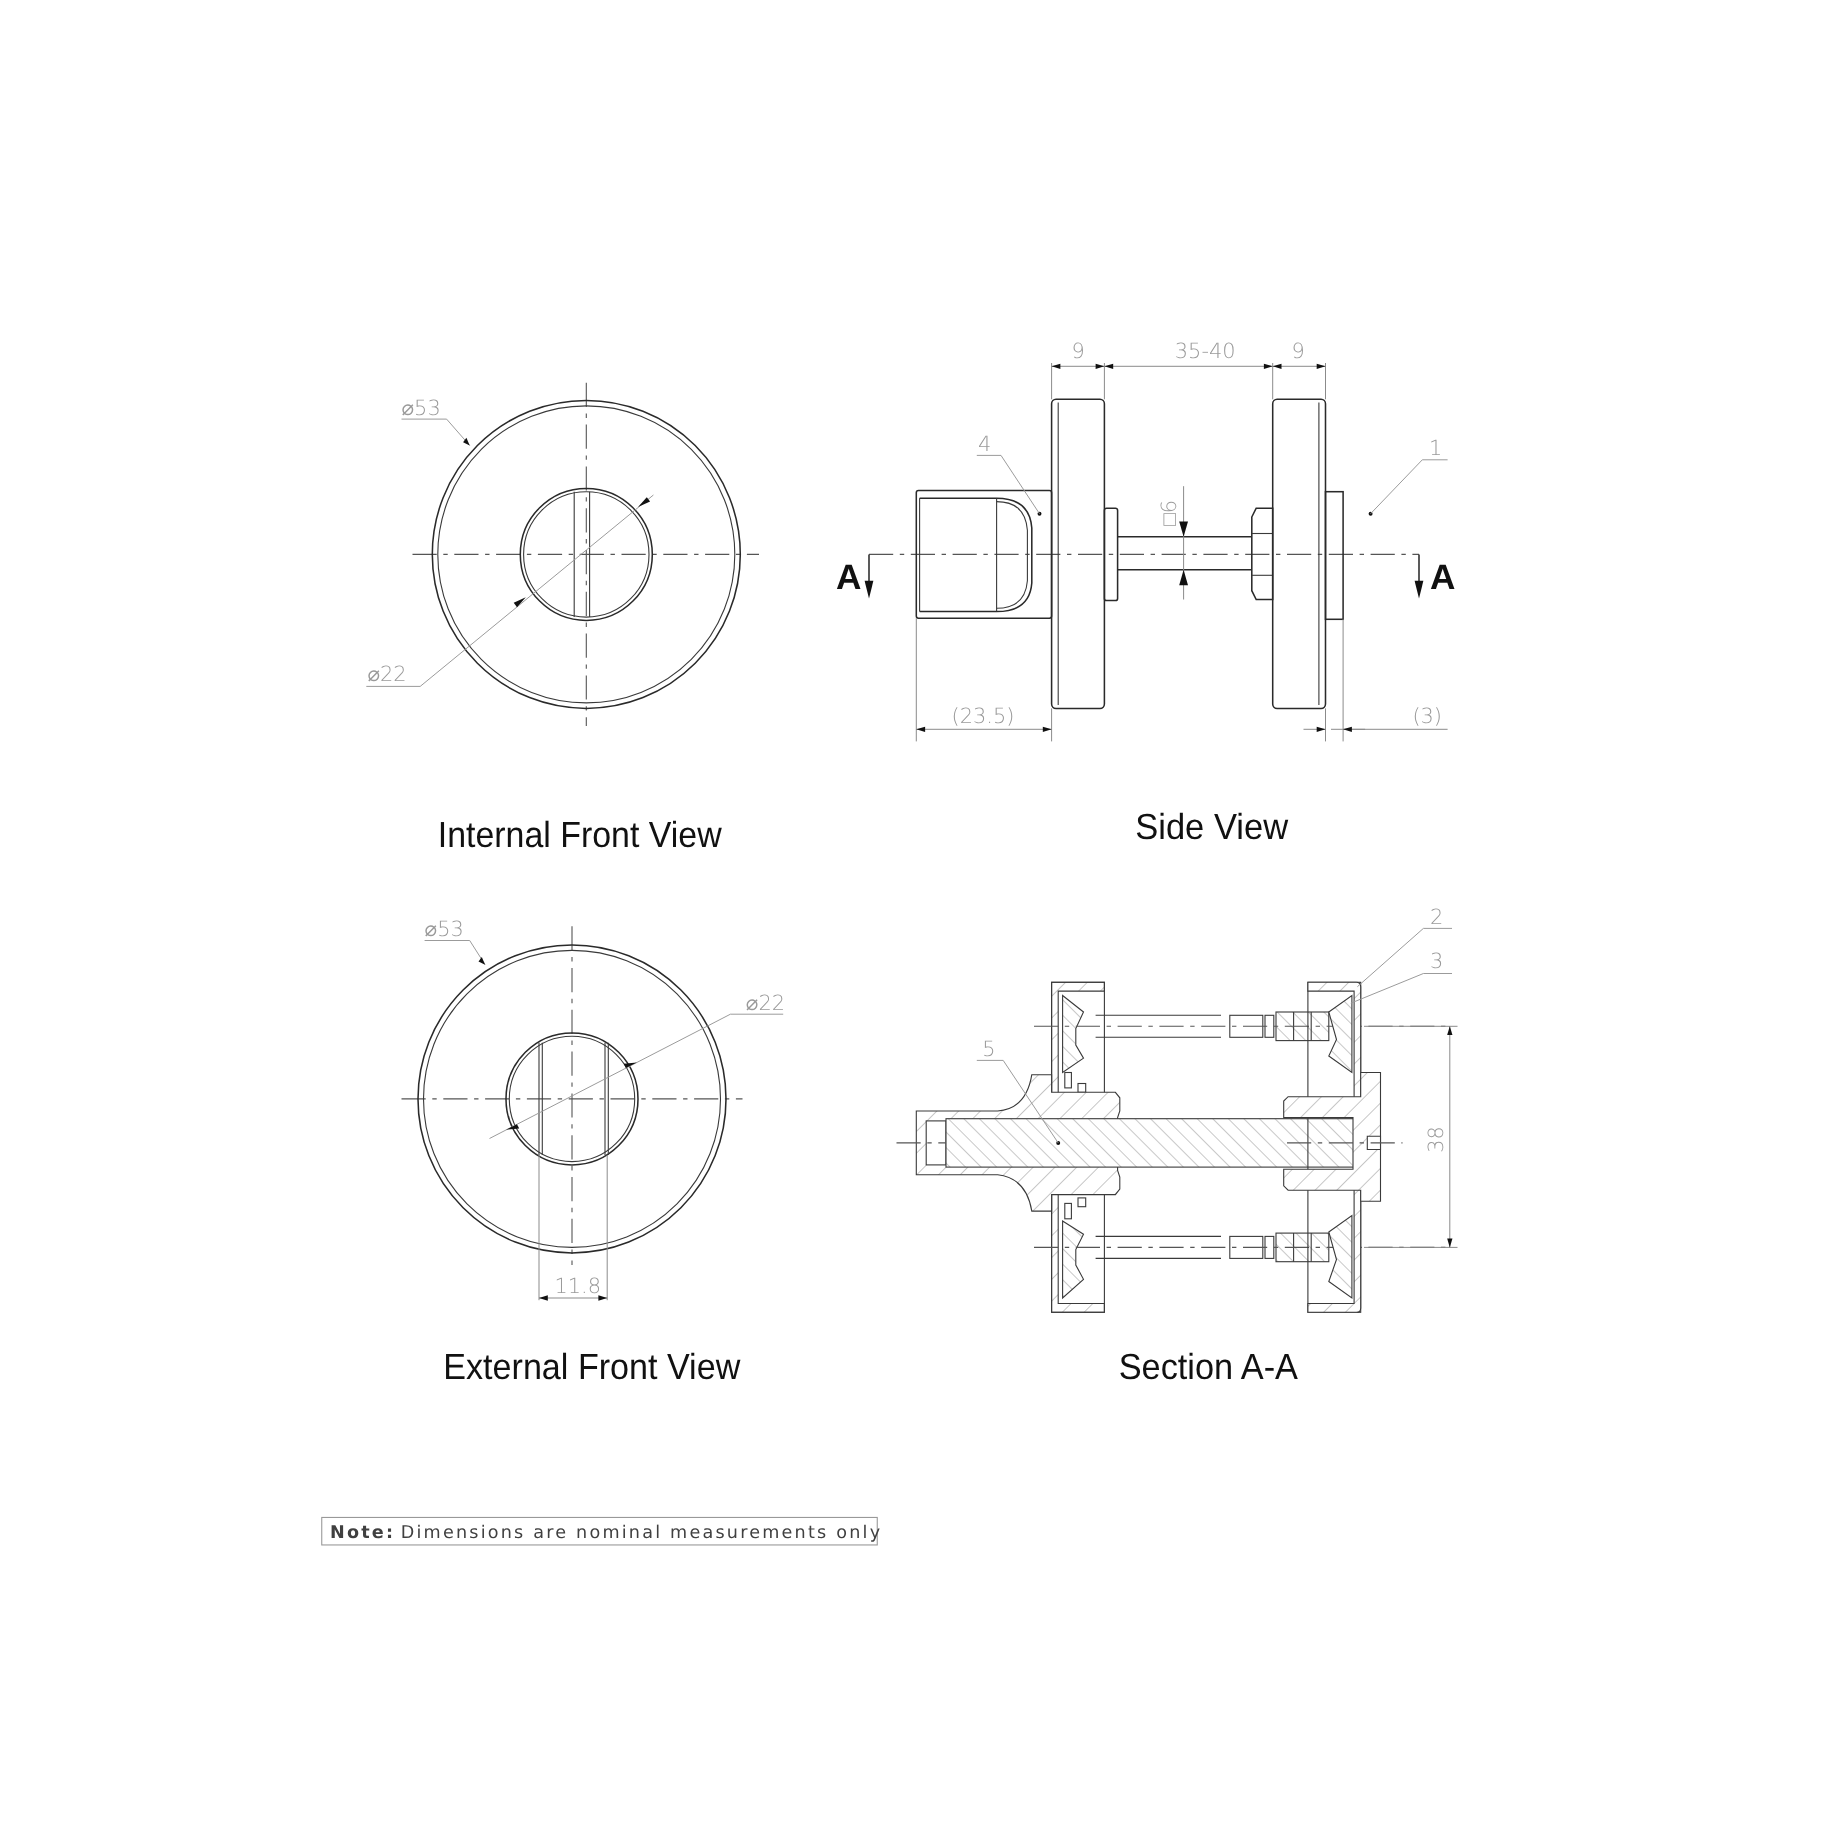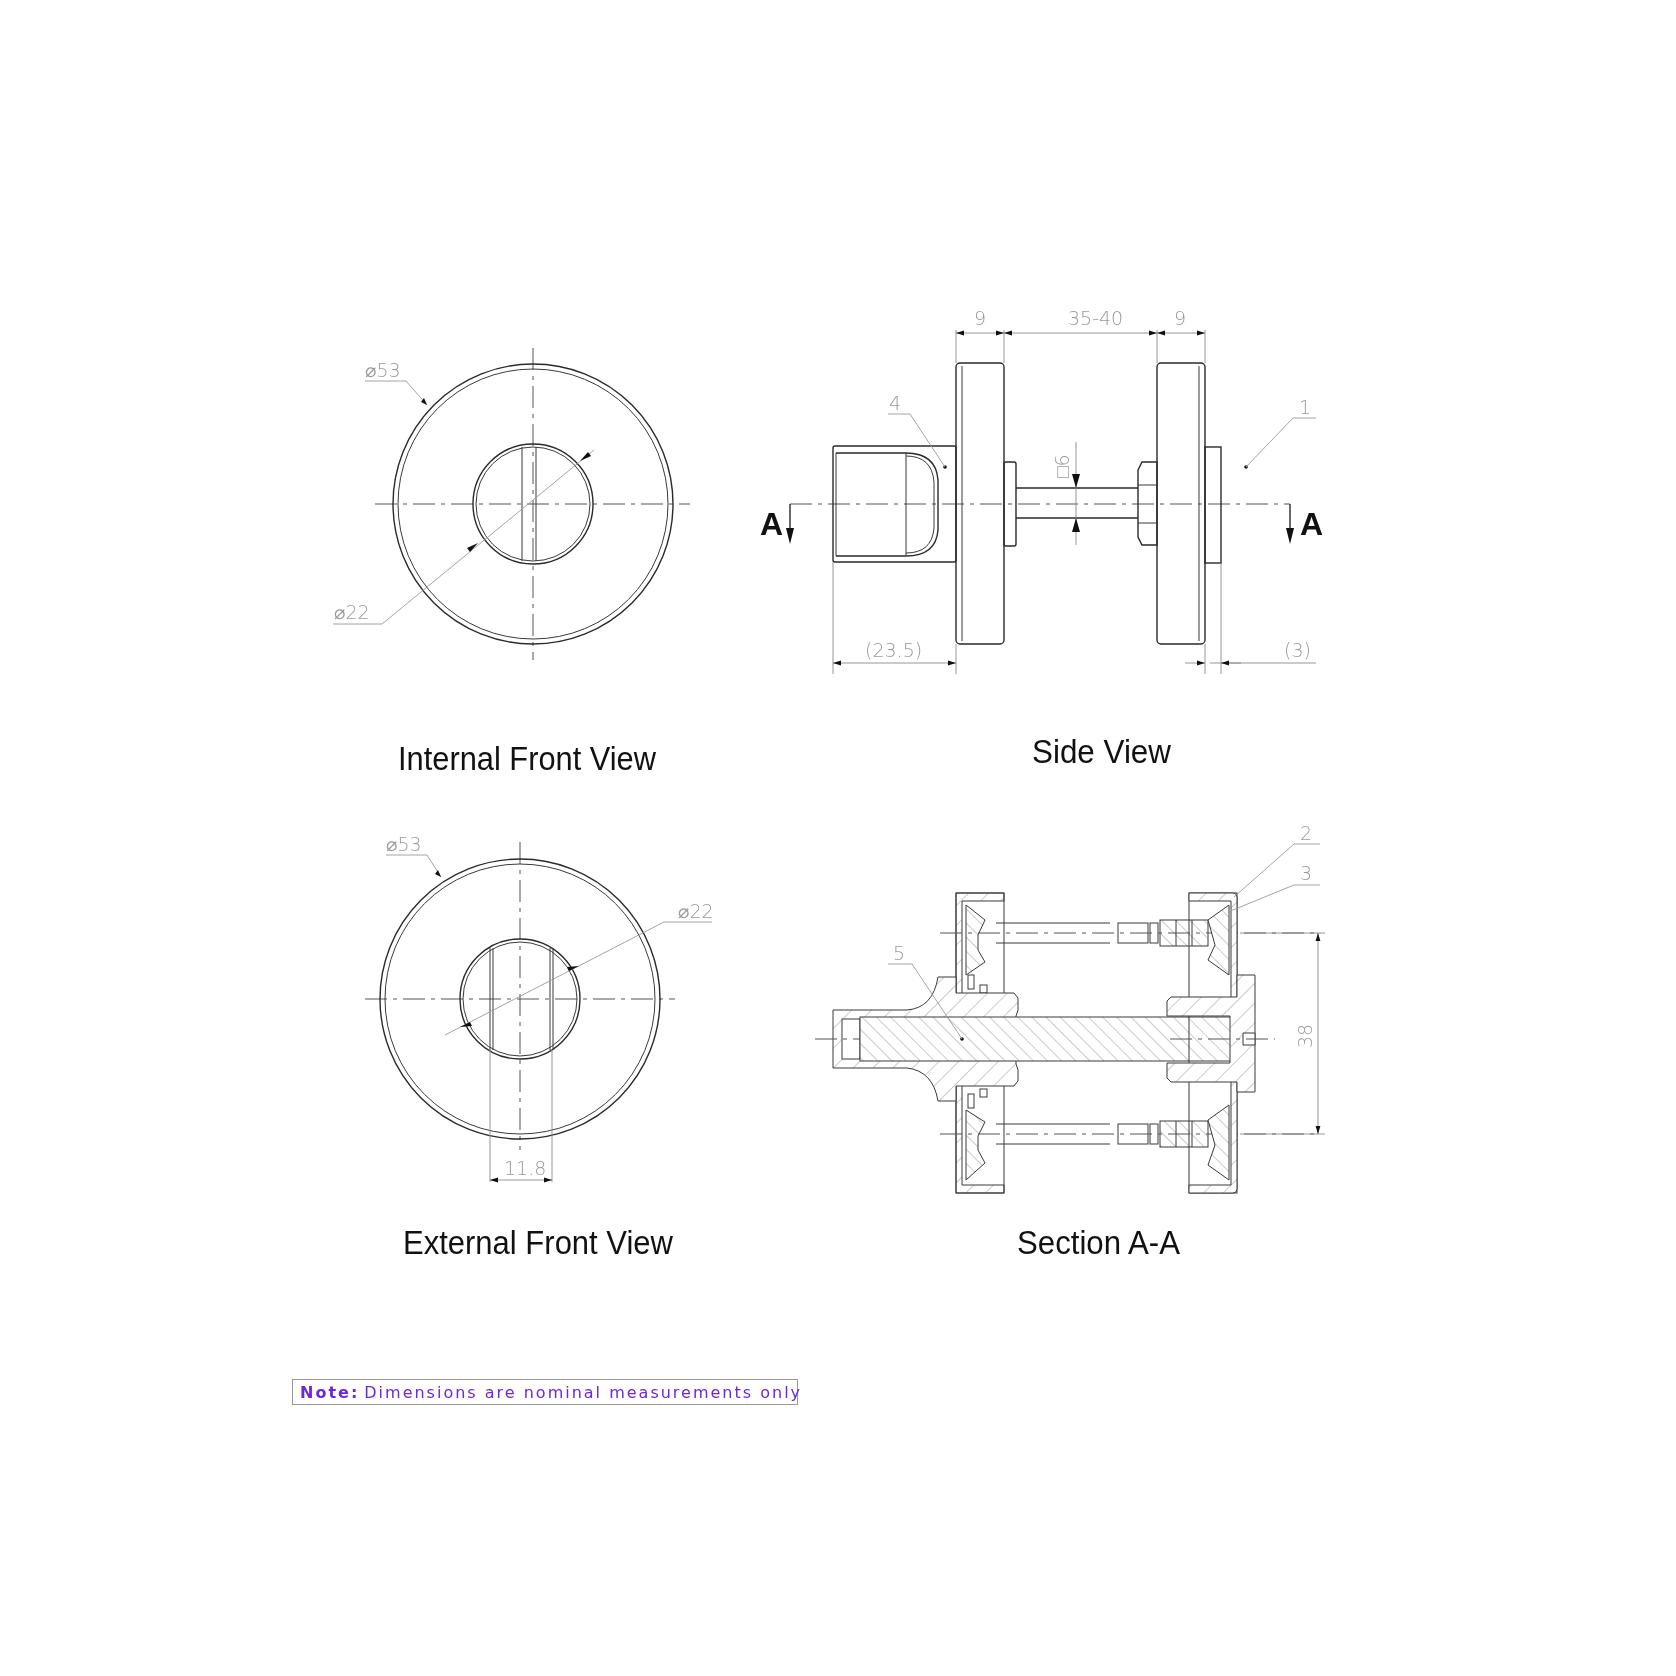--- a/index.html
+++ b/index.html
@@ -9,21 +9,21 @@
     .olt { fill: none; stroke: #3a3a3a; stroke-width: 1; }
     .cl { fill: none; stroke: #555; stroke-width: 1; stroke-dasharray: 22 6 4 6; }
     .dim { fill: none; stroke: #8a8a8a; stroke-width: 0.9; }
     .lead { fill: none; stroke: #9a9a9a; stroke-width: 0.9; }
     .arrow { fill: #111; stroke: none; }
     .dimtxt { font-family: "DejaVu Sans", sans-serif; font-size: 19px; fill: #9a9a9a; font-weight: 200; }
     .hatch { fill: url(#hatch); stroke: #3a3a3a; stroke-width: 1; }
     .hatch2 { fill: url(#hatch2); stroke: #3a3a3a; stroke-width: 1; }
     .title { font-family: "Liberation Sans", sans-serif; font-size: 33px; fill: #111; }
     .secA { font-family: "Liberation Sans", sans-serif; font-size: 32px; font-weight: bold; fill: #111; }
-    .note-box { position: absolute; left: 292px; top: 1379px; width: 506px; height: 26px; border: 1.5px solid #999; box-sizing: border-box; display: flex; align-items: center; padding-left: 7px; font-family: "DejaVu Sans", sans-serif; font-size: 16px; letter-spacing: 2px; color: #6d28d9; white-space: nowrap; }
+    .note-box { position: absolute; left: 292px; top: 1379px; width: 506px; height: 26px; border: 1.5px solid #999; box-sizing: border-box; display: flex; align-items: center; padding-left: 7px; font-family: "DejaVu Sans", sans-serif; font-size: 16px; letter-spacing: 2px; color: #404040; white-space: nowrap; }
     .note-label { font-weight: bold; margin-right: 5px; }
   </style>
 </head>
 <body>
 
 <svg id="drawing" viewBox="0 0 1676 1676" xmlns="http://www.w3.org/2000/svg">
   <defs>
     <pattern id="hatch" patternUnits="userSpaceOnUse" width="14" height="14" patternTransform="rotate(45)">
       <rect width="14" height="14" fill="#fff"></rect>
       <line x1="0" y1="0" x2="0" y2="14" stroke="#9a9a9a" stroke-width="1"></line>

